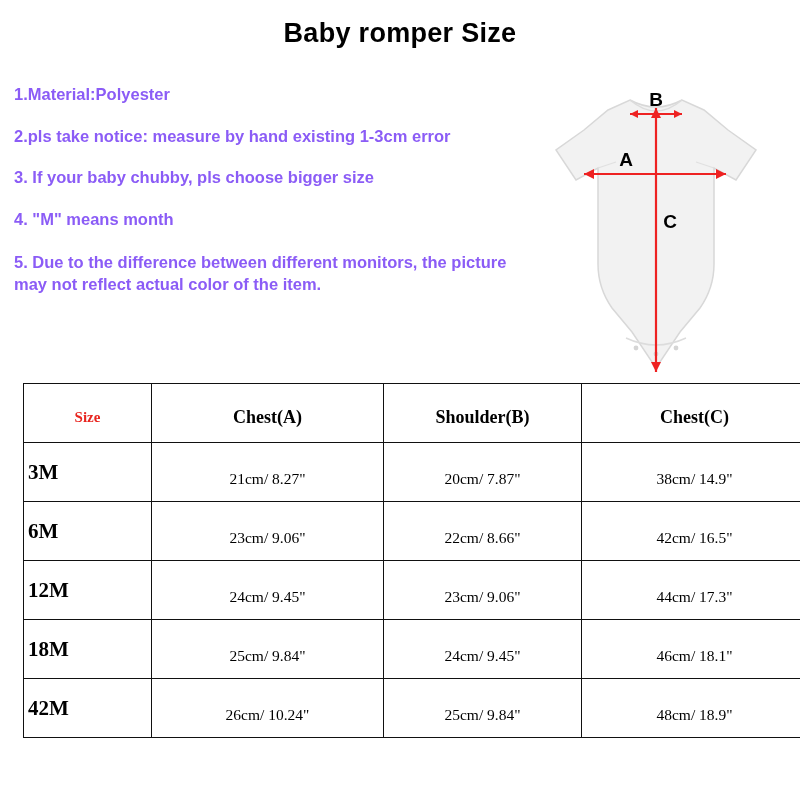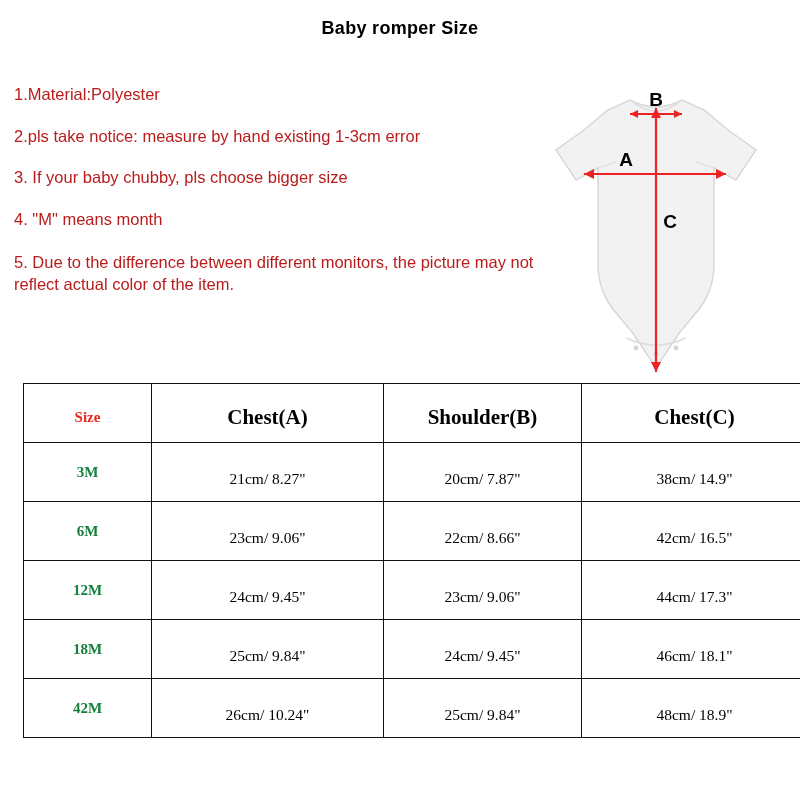--- a/index.html
+++ b/index.html
@@ -17,37 +17,37 @@
   .page {
     position: relative;
     width: 800px;
     height: 800px;
     box-sizing: border-box;
   }
   .title {
     text-align: center;
     font-family: "Liberation Sans", sans-serif;
     font-weight: bold;
-    font-size: 18px;
+    font-size: 27px;
     letter-spacing: 0.3px;
     margin: 18px 0 10px 0;
   }
   .notes {
     position: absolute;
     left: 14px;
     top: 66px;
     width: 520px;
   }
   .note {
     font-family: "Liberation Sans", sans-serif;
     font-size: 16.5px;
-    font-weight: normal;
+    font-weight: bold;
     line-height: 1.25;
     margin-bottom: 21px;
-    color: #b91c1c;
+    color: #8b5cf6;
   }
   .note.multiline {
     line-height: 1.35;
   }
 
   
   .illus {
     position: absolute;
     right: 18px;
     top: 58px;
@@ -83,28 +83,28 @@
   .hdr-size {
     color: #e8251f;
     font-weight: bold;
     font-size: 15px;
     text-align: center;
     font-family: "Liberation Serif", serif;
   }
   .hdr-col {
     font-family: "Liberation Serif", serif;
     font-weight: bold;
+    font-size: 18px;
+    text-align: center;
+  }
+  .cell-size {
+    color: #000000;
+    font-weight: bold;
     font-size: 21px;
-    text-align: center;
-  }
-  .cell-size {
-    color: #15803d;
-    font-weight: bold;
-    font-size: 15px;
-    text-align: center;
+    text-align: left;
     font-family: "Liberation Serif", serif;
   }
   .cell-val {
     font-family: "Liberation Serif", serif;
     font-size: 15.5px;
     text-align: center;
     position: relative;
     top: 7px;
   }
   .hdr-size, .hdr-col { position: relative; top: 4px; }

